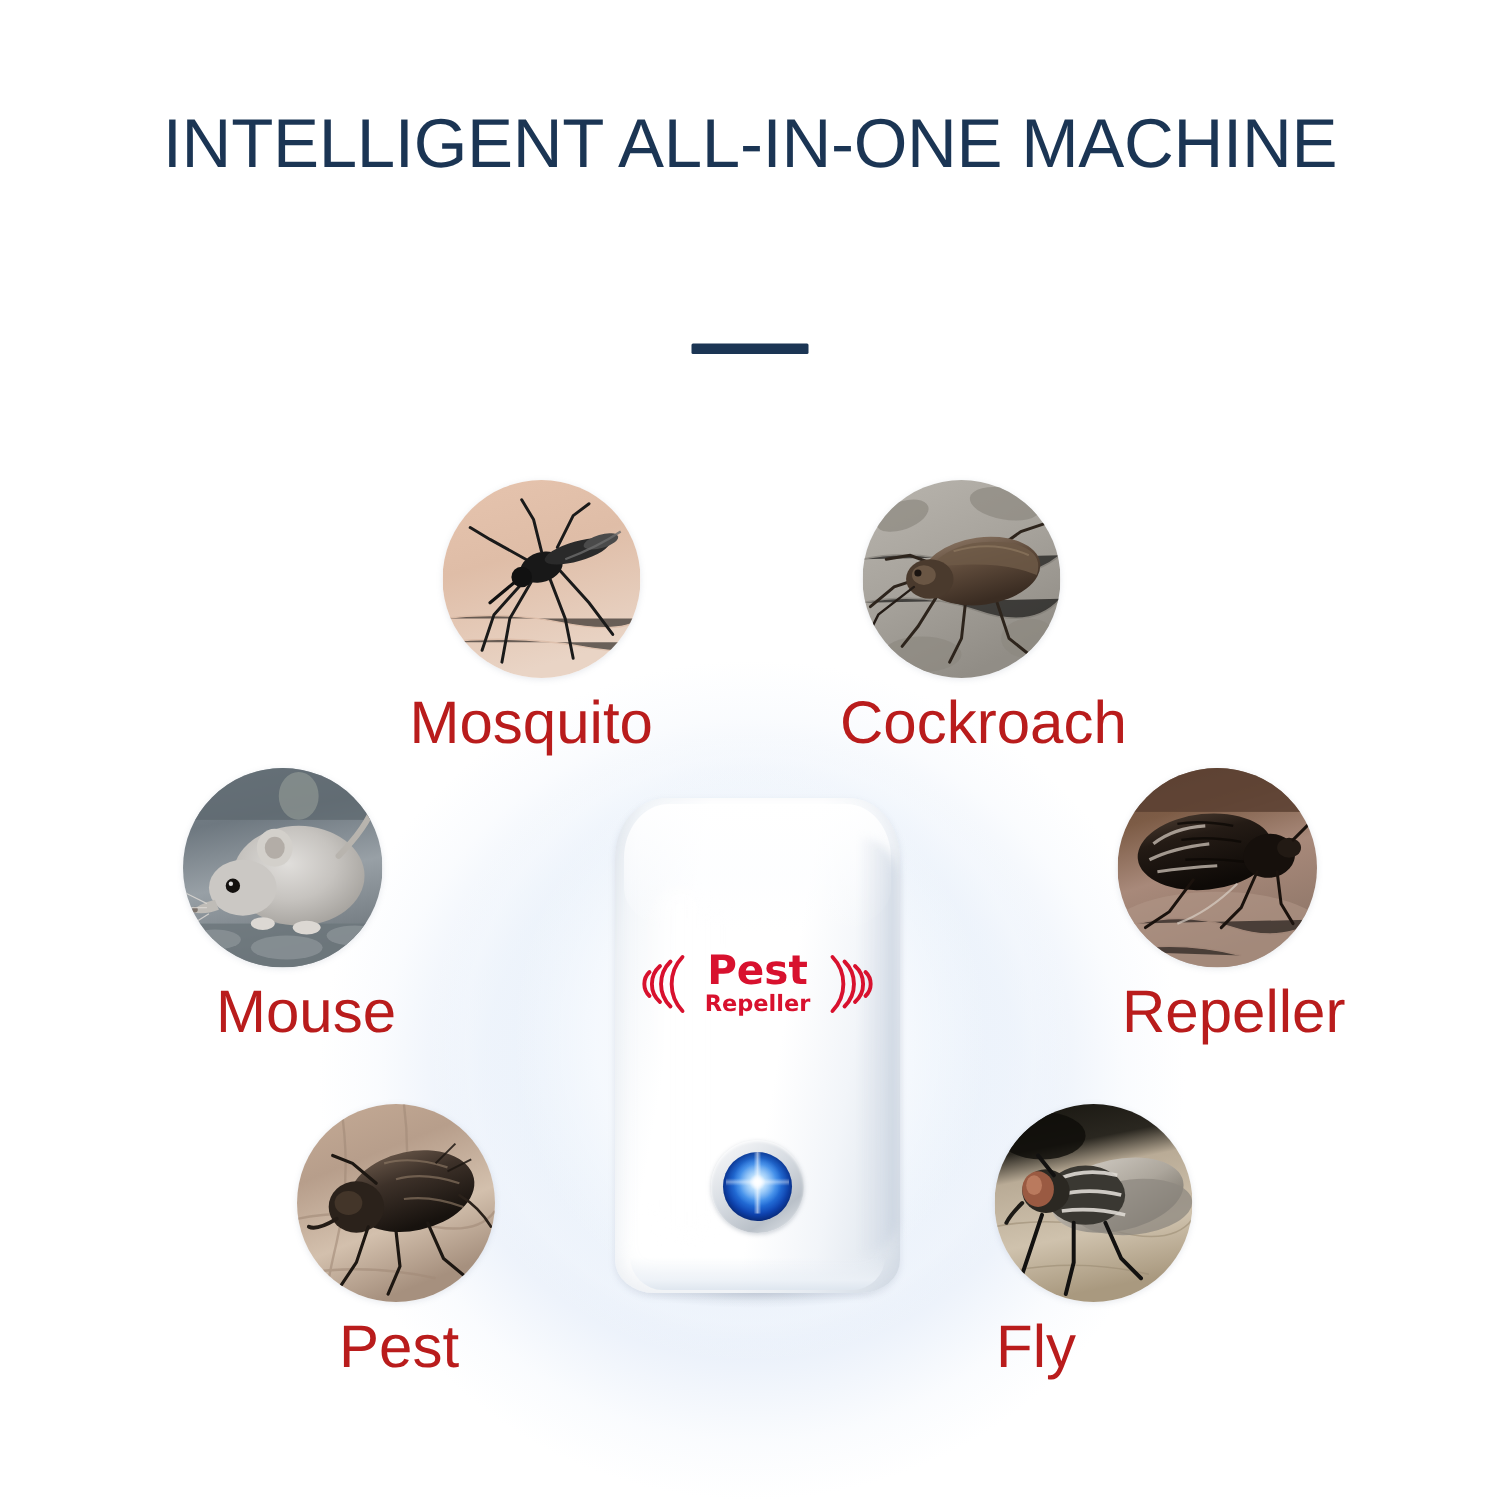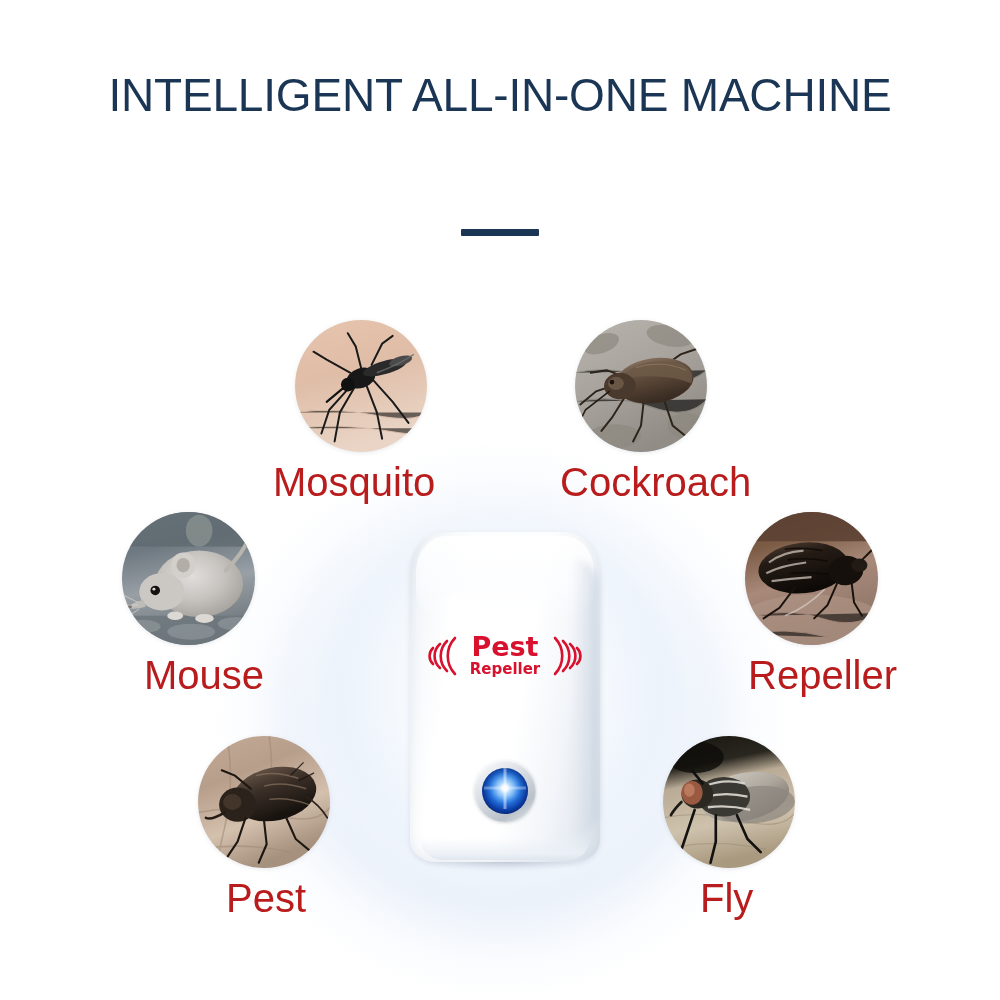--- a/index.html
+++ b/index.html
@@ -505,16 +505,16 @@
         <ellipse cx="20" cy="41" rx="4" ry="5" fill="#c08063" opacity="0.85"></ellipse>
         <path d="M14 50 Q8 56 6 60" stroke="#1c1a16" stroke-width="2" fill="none" stroke-linecap="round"></path>
         <g stroke="#121110" stroke-width="2" fill="none" stroke-linecap="round">
           <path d="M24 56 L18 74 L12 92"></path>
           <path d="M40 60 L40 80 L36 96"></path>
           <path d="M56 60 L64 78 L74 88"></path>
           <path d="M30 36 L22 26"></path>
         </g>
       </svg>
     </div>
-    <div class="pest-label" style="left:700px; top:598px;">Fly</div>
+    <div class="pest-label" style="left:664px; top:598px;">Fly</div>
   </div>
 
 </div>
 
 </body></html>

